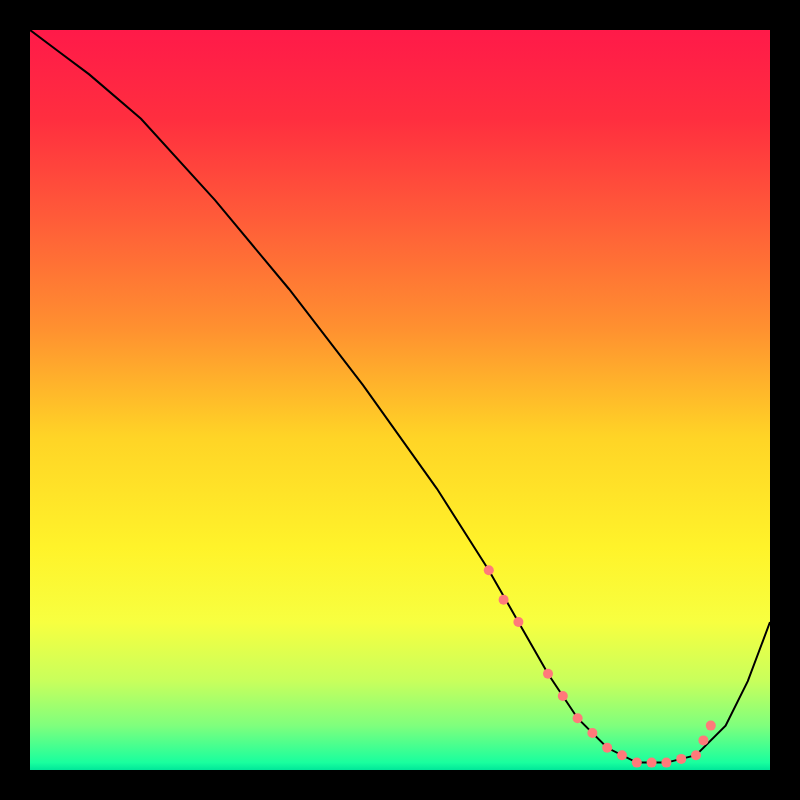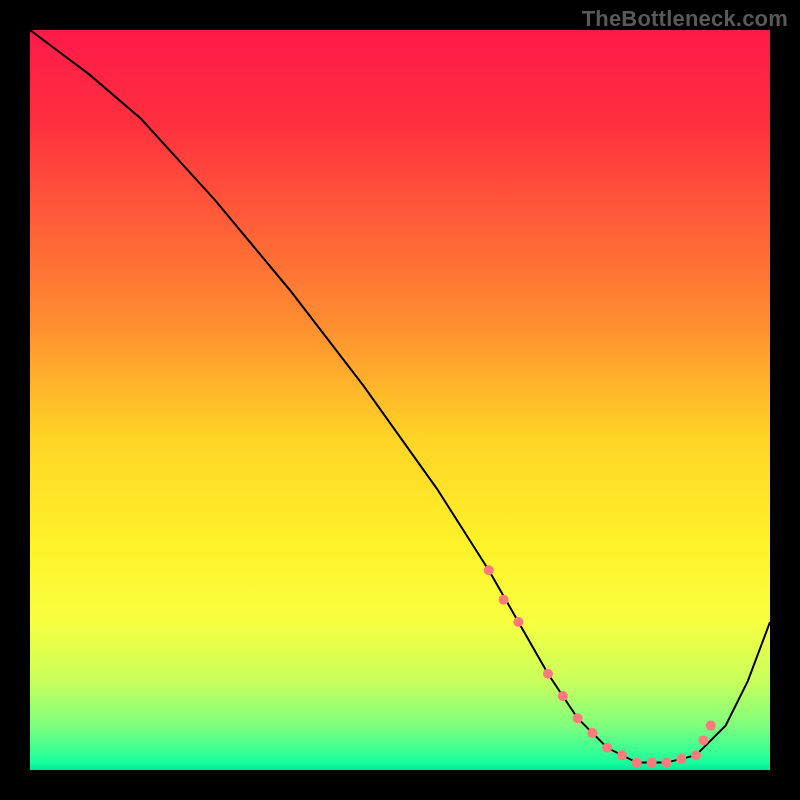--- a/index.html
+++ b/index.html
@@ -35,21 +35,20 @@
     height: 740px;
   }
   svg {
     display: block;
   }
 </style>
 </head>
 <body>
 
 <div class="frame">
-  <div class="watermark">TheBottleneck.com</div>
 
   <div class="plot-wrap">
     <svg id="chart-svg" width="740" height="740" viewBox="0 0 740 740">
       <defs>
         <linearGradient id="bg-grad" x1="0" y1="0" x2="0" y2="1">
             <stop offset="0%" stop-color="#ff1a49"></stop>
             <stop offset="12%" stop-color="#ff2e3f"></stop>
             <stop offset="25%" stop-color="#ff5a39"></stop>
             <stop offset="40%" stop-color="#ff8f30"></stop>
             <stop offset="55.00000000000001%" stop-color="#ffd426"></stop>

